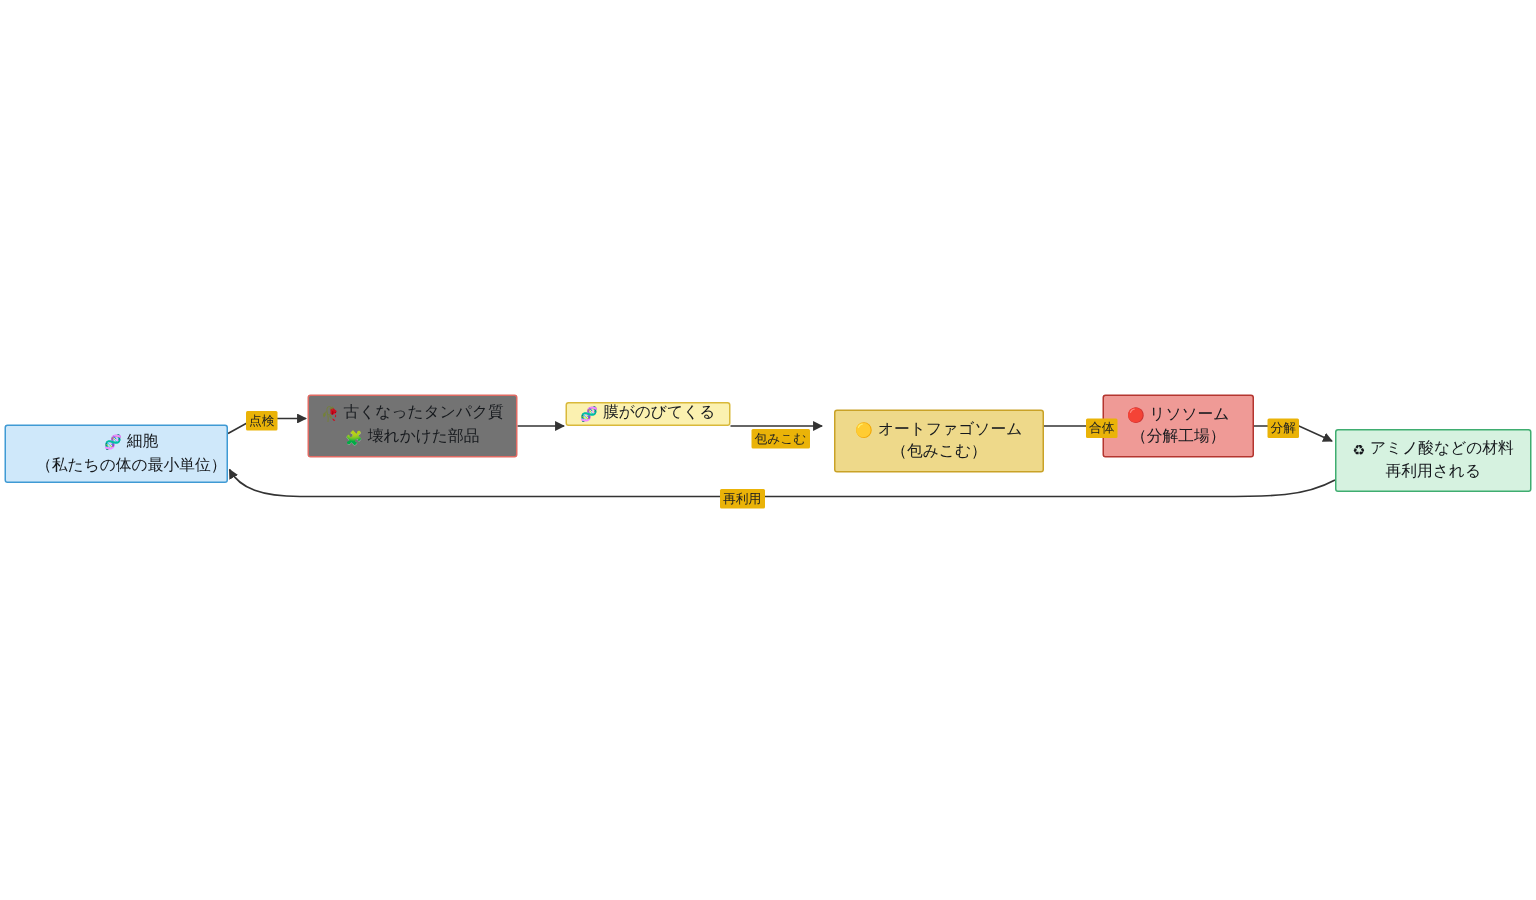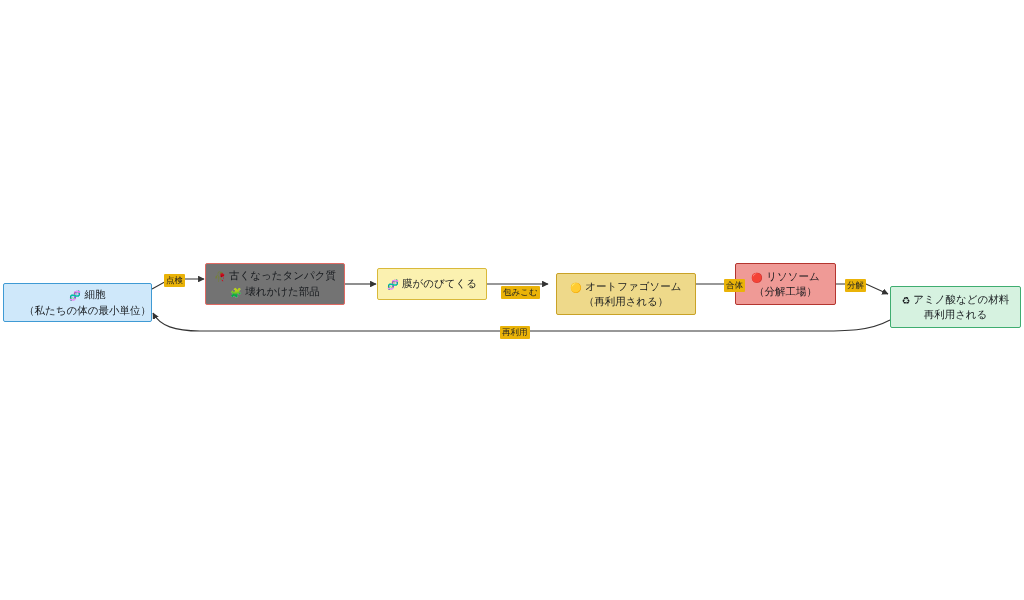--- a/index.html
+++ b/index.html
@@ -114,31 +114,31 @@
 
   <div class="node n-waste" style="left:205px; top:263px; width:140px; height:42px;">
     <span class="line">
       <span class="ic">🥀</span><span>古くなったタンパク質</span>
     </span>
     <span class="line">
       <span class="ic">🧩</span><span>壊れかけた部品</span>
     </span>
   </div>
 
-  <div class="node n-membrane" style="left:377px; top:268px; width:110px; height:32px;">
+  <div class="node n-membrane" style="left:377px; top:268px; width:110px; height:16px;">
     <span class="line">
       <span class="ic">🧬</span><span>膜がのびてくる</span>
     </span>
   </div>
 
   <div class="node n-autophago" style="left:556px; top:263px; width:140px; height:42px;margin-top:10px;">
     <span class="line">
       <span class="ic">🟡</span><span>オートファゴソーム</span>
     </span>
-    <span class="line">（再利用される）</span>
+    <span class="line">（包みこむ）</span>
   </div>
 
   <div class="node n-lysosome" style="left:735px; top:263px; width:101px; height:42px;">
     <span class="line">
       <span class="ic">🔴</span><span>リソソーム</span>
     </span>
     <span class="line">（分解工場）</span>
   </div>
 
   <div class="node n-amino" style="left:890px; top:286px; width:131px; height:42px;">
@@ -149,15 +149,15 @@
   </div>
 
   <div class="edge-label" style="left:164px; top:274px;">点検</div>
 
   <div class="edge-label" style="left:501px; top:286px;">包みこむ</div>
 
   <div class="edge-label" style="left:724px; top:279px;">合体</div>
 
   <div class="edge-label" style="left:845px; top:279px;text-align:center;">分解</div>
 
-  <div class="edge-label" style="left:500px; top:326px;">再利用</div>
+  <div class="edge-label" style="left:480px; top:326px;">再利用</div>
 
 </div>
 
 </body></html>

